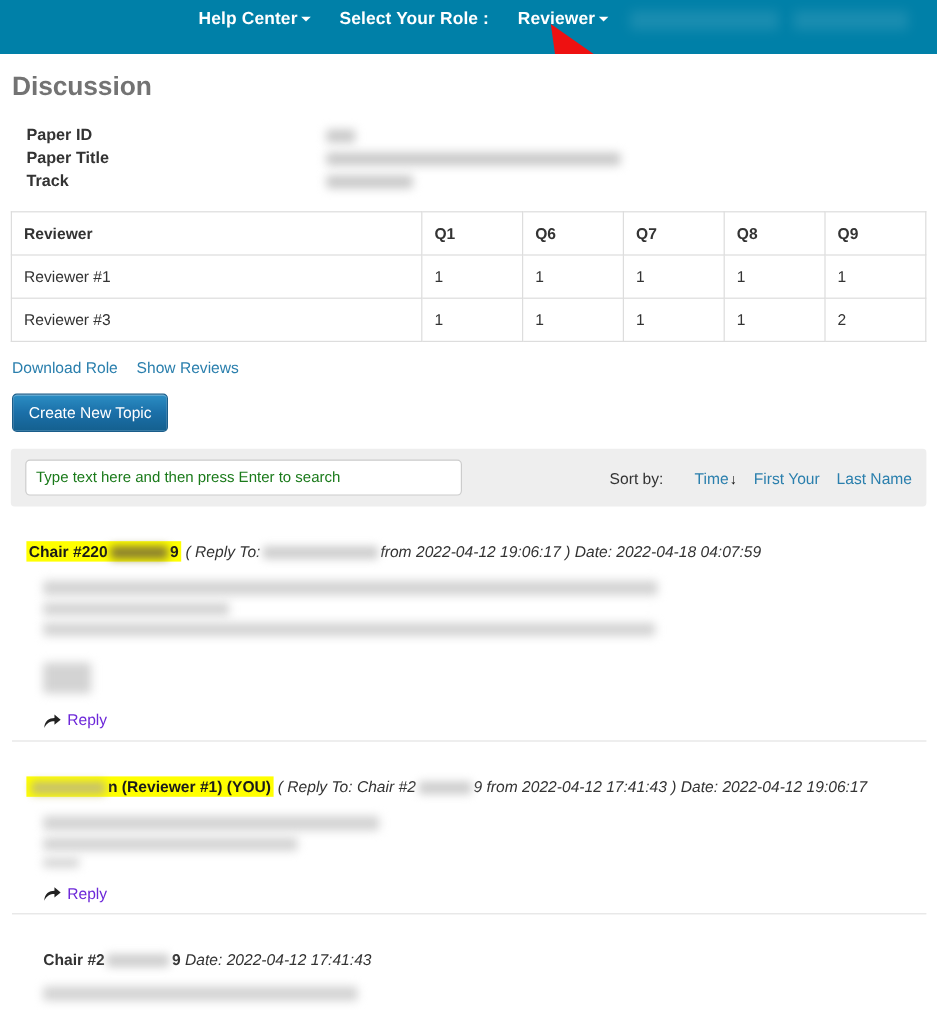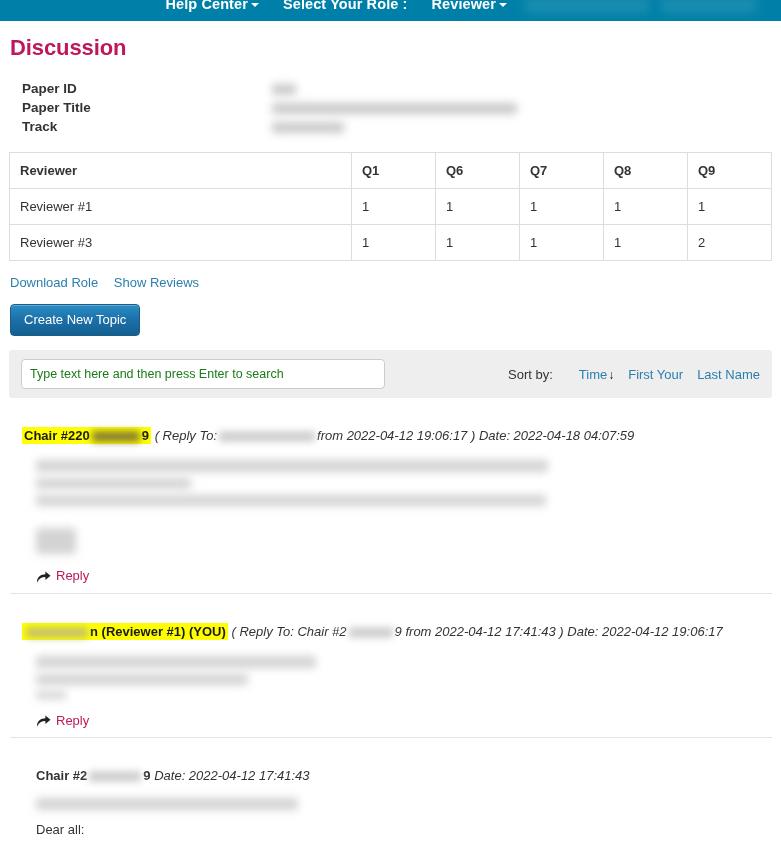--- a/index.html
+++ b/index.html
@@ -9,24 +9,24 @@
     background: #ffffff;
     font-family: "Liberation Sans", sans-serif;
     font-size: 13px;
     color: #333333;
     overflow: hidden;
   }
 
   
   .navbar {
     position: relative;
-    height: 21px;
+    height: 45px;
     background: #0080a8;
     display: flex;
-    align-items: flex-end;
+    align-items: flex-start;
     justify-content: flex-end;
     padding-right: 18px;
     overflow: hidden;
     padding-left: 14px;
   }
   .nav-items { display: flex; align-items: center; }
   .nav-item {
     color: #ffffff;
     font-size: 14.5px;
     font-weight: bold;
@@ -63,21 +63,21 @@
     pointer-events: none;
     z-index: 40;
   }
 
   
   .page { padding: 0 9px; }
 
   h1.page-title {
     font-size: 22px;
     font-weight: bold;
-    color: #be185d;
+    color: #737373;
     margin: 14px 0 18px 1px;
     letter-spacing: -.1px;
   }
 
   
   .meta { margin-bottom: 16px; }
   .meta-row {
     display: flex;
     align-items: flex-start;
     min-height: 19px;
@@ -222,21 +222,21 @@
     filter: blur(4px);
     border-radius: 2px;
     margin: 6px 0;
     height: 11px;
   }
   .reply-row {
     padding: 4px 0 7px 26px;
     border-bottom: 1px solid #e3e3e3;
   }
   .reply-link {
-    color: #be185d;
+    color: #6d28d9;
     font-size: 13px;
     text-decoration: none;
     display: inline-flex;
     align-items: center;
   }
   .reply-icon {
     display: inline-block;
     width: 15px; height: 14px;
     margin-right: 5px;
     position: relative;

